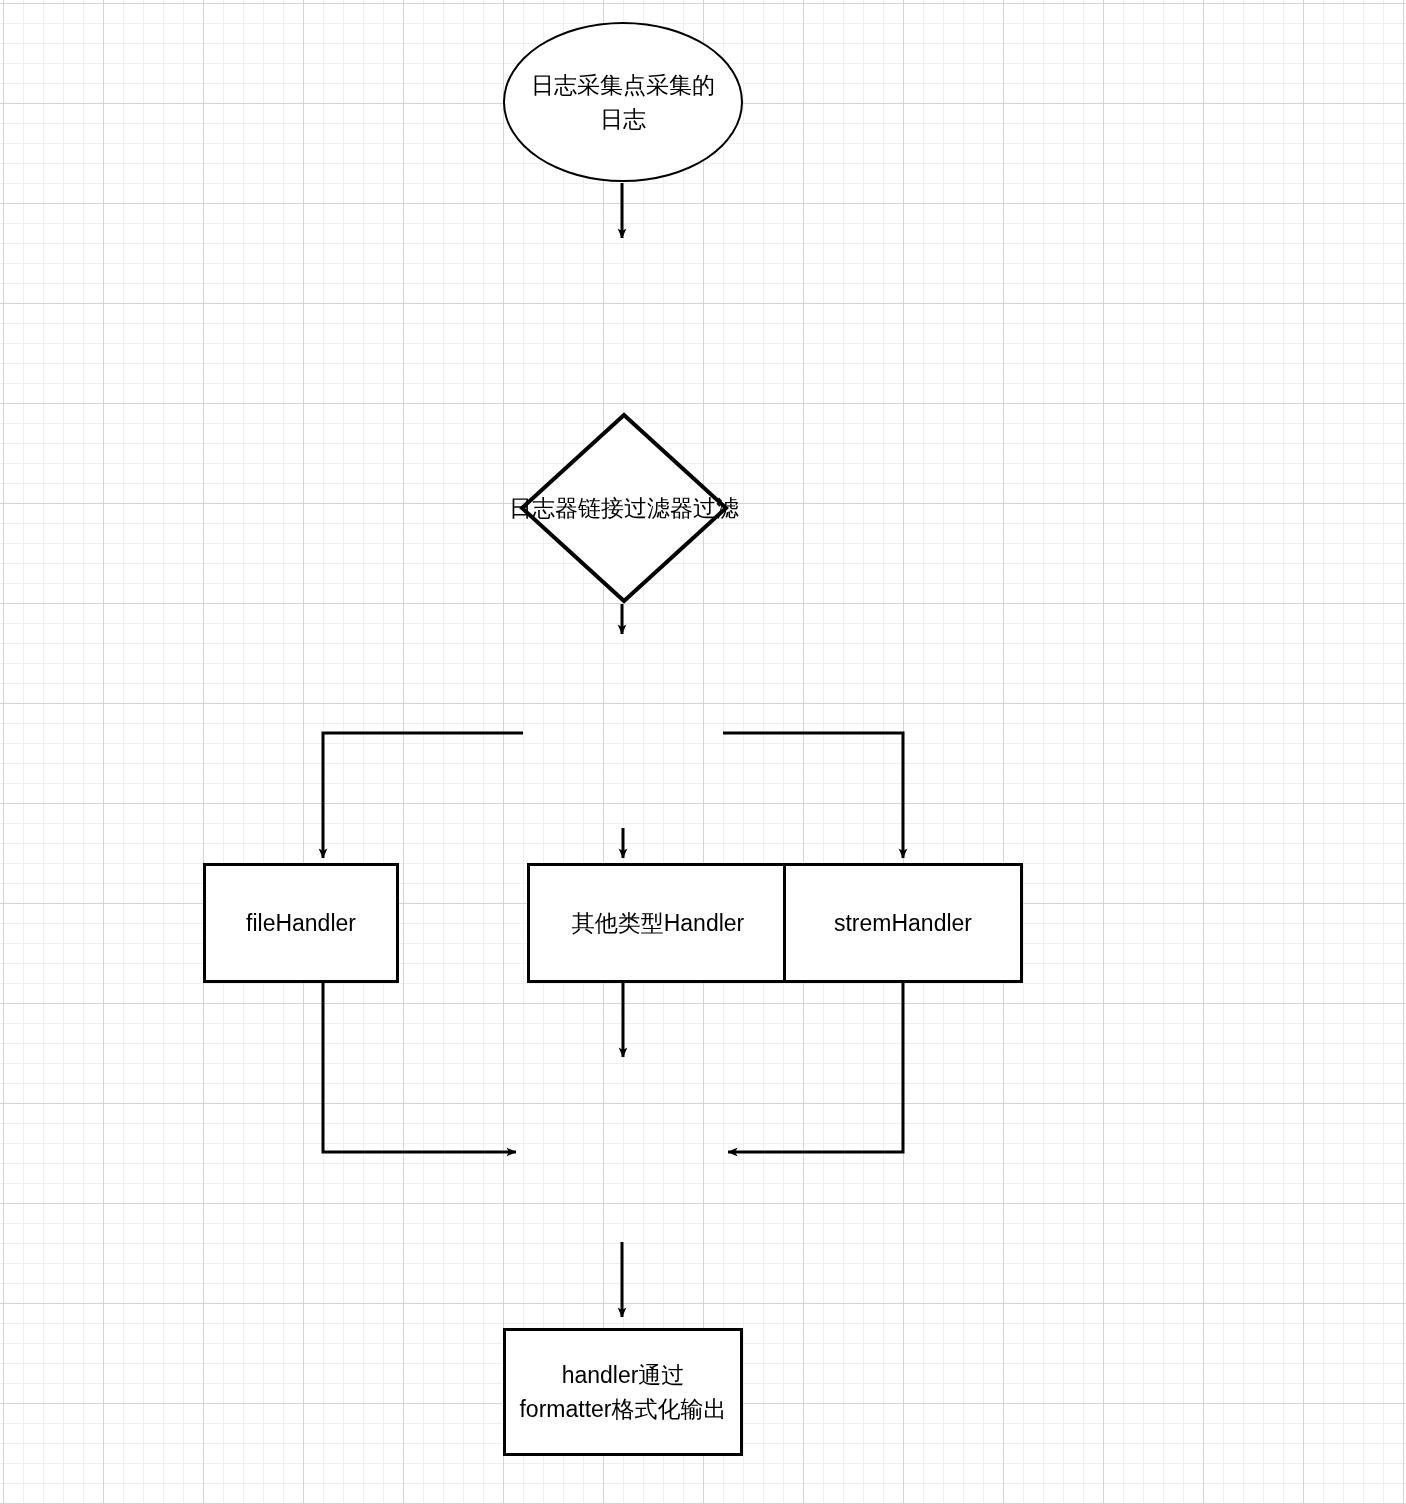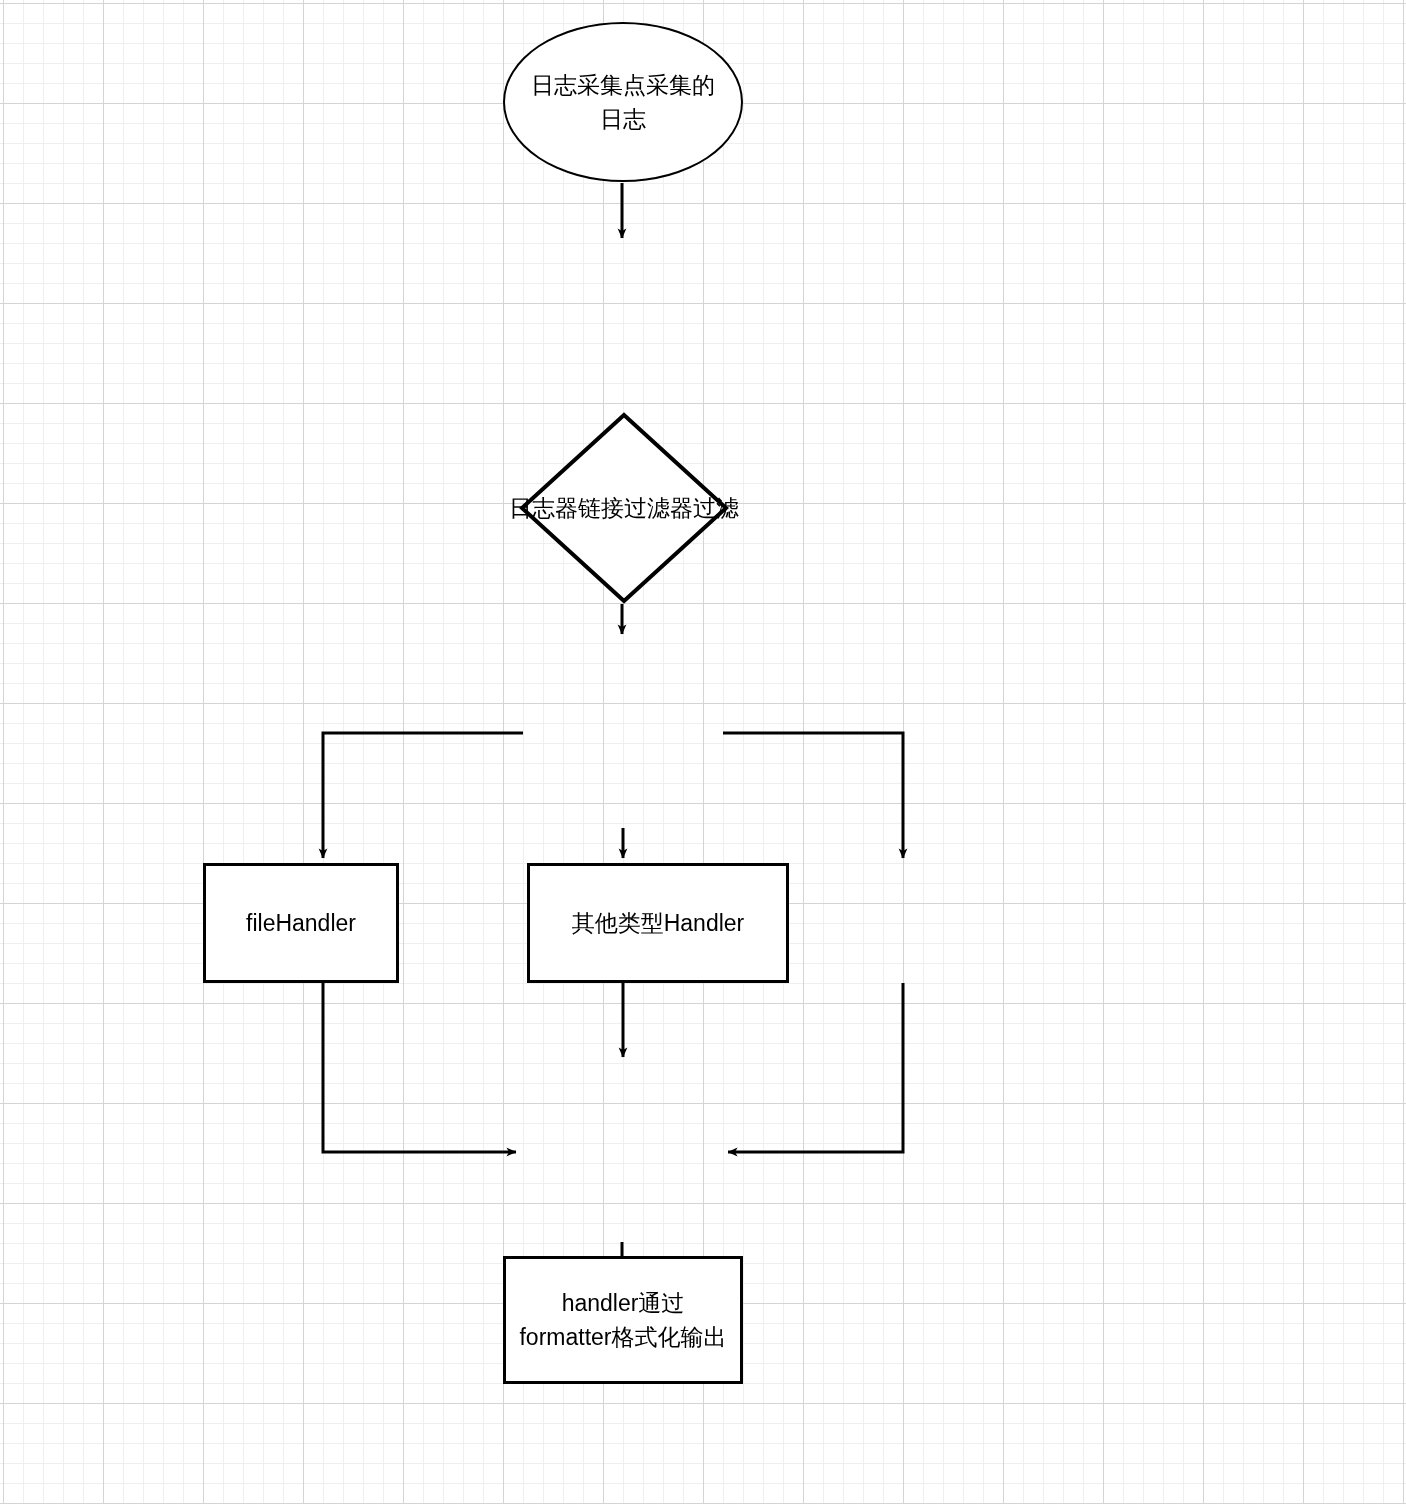--- a/index.html
+++ b/index.html
@@ -133,19 +133,22 @@
 
 
   <div class="shape rect-shape" style="left:203px; top:863px; width:196px; height:120px;">
     <div class="node-label">fileHandler</div>
   </div>
 
   <div class="shape rect-shape" style="left:503px; top:863px; width:262px; height:120px;margin-left:24px;">
     <div class="node-label">其他类型Handler</div>
   </div>
 
+  <div class="shape rect-shape" style="left:783px; top:863px; width:240px; height:120px;">
+    <div class="node-label">stremHandler</div>
+  </div>
 
 
-  <div class="shape rect-shape" style="left:503px; top:1256px; width:240px; height:128px;">
+  <div class="shape rect-shape" style="left:503px; top:1328px; width:240px; height:128px;">
     <div class="node-label">handler通过formatter格式化输出</div>
   </div>
 
 </div>
 
 </body></html>

